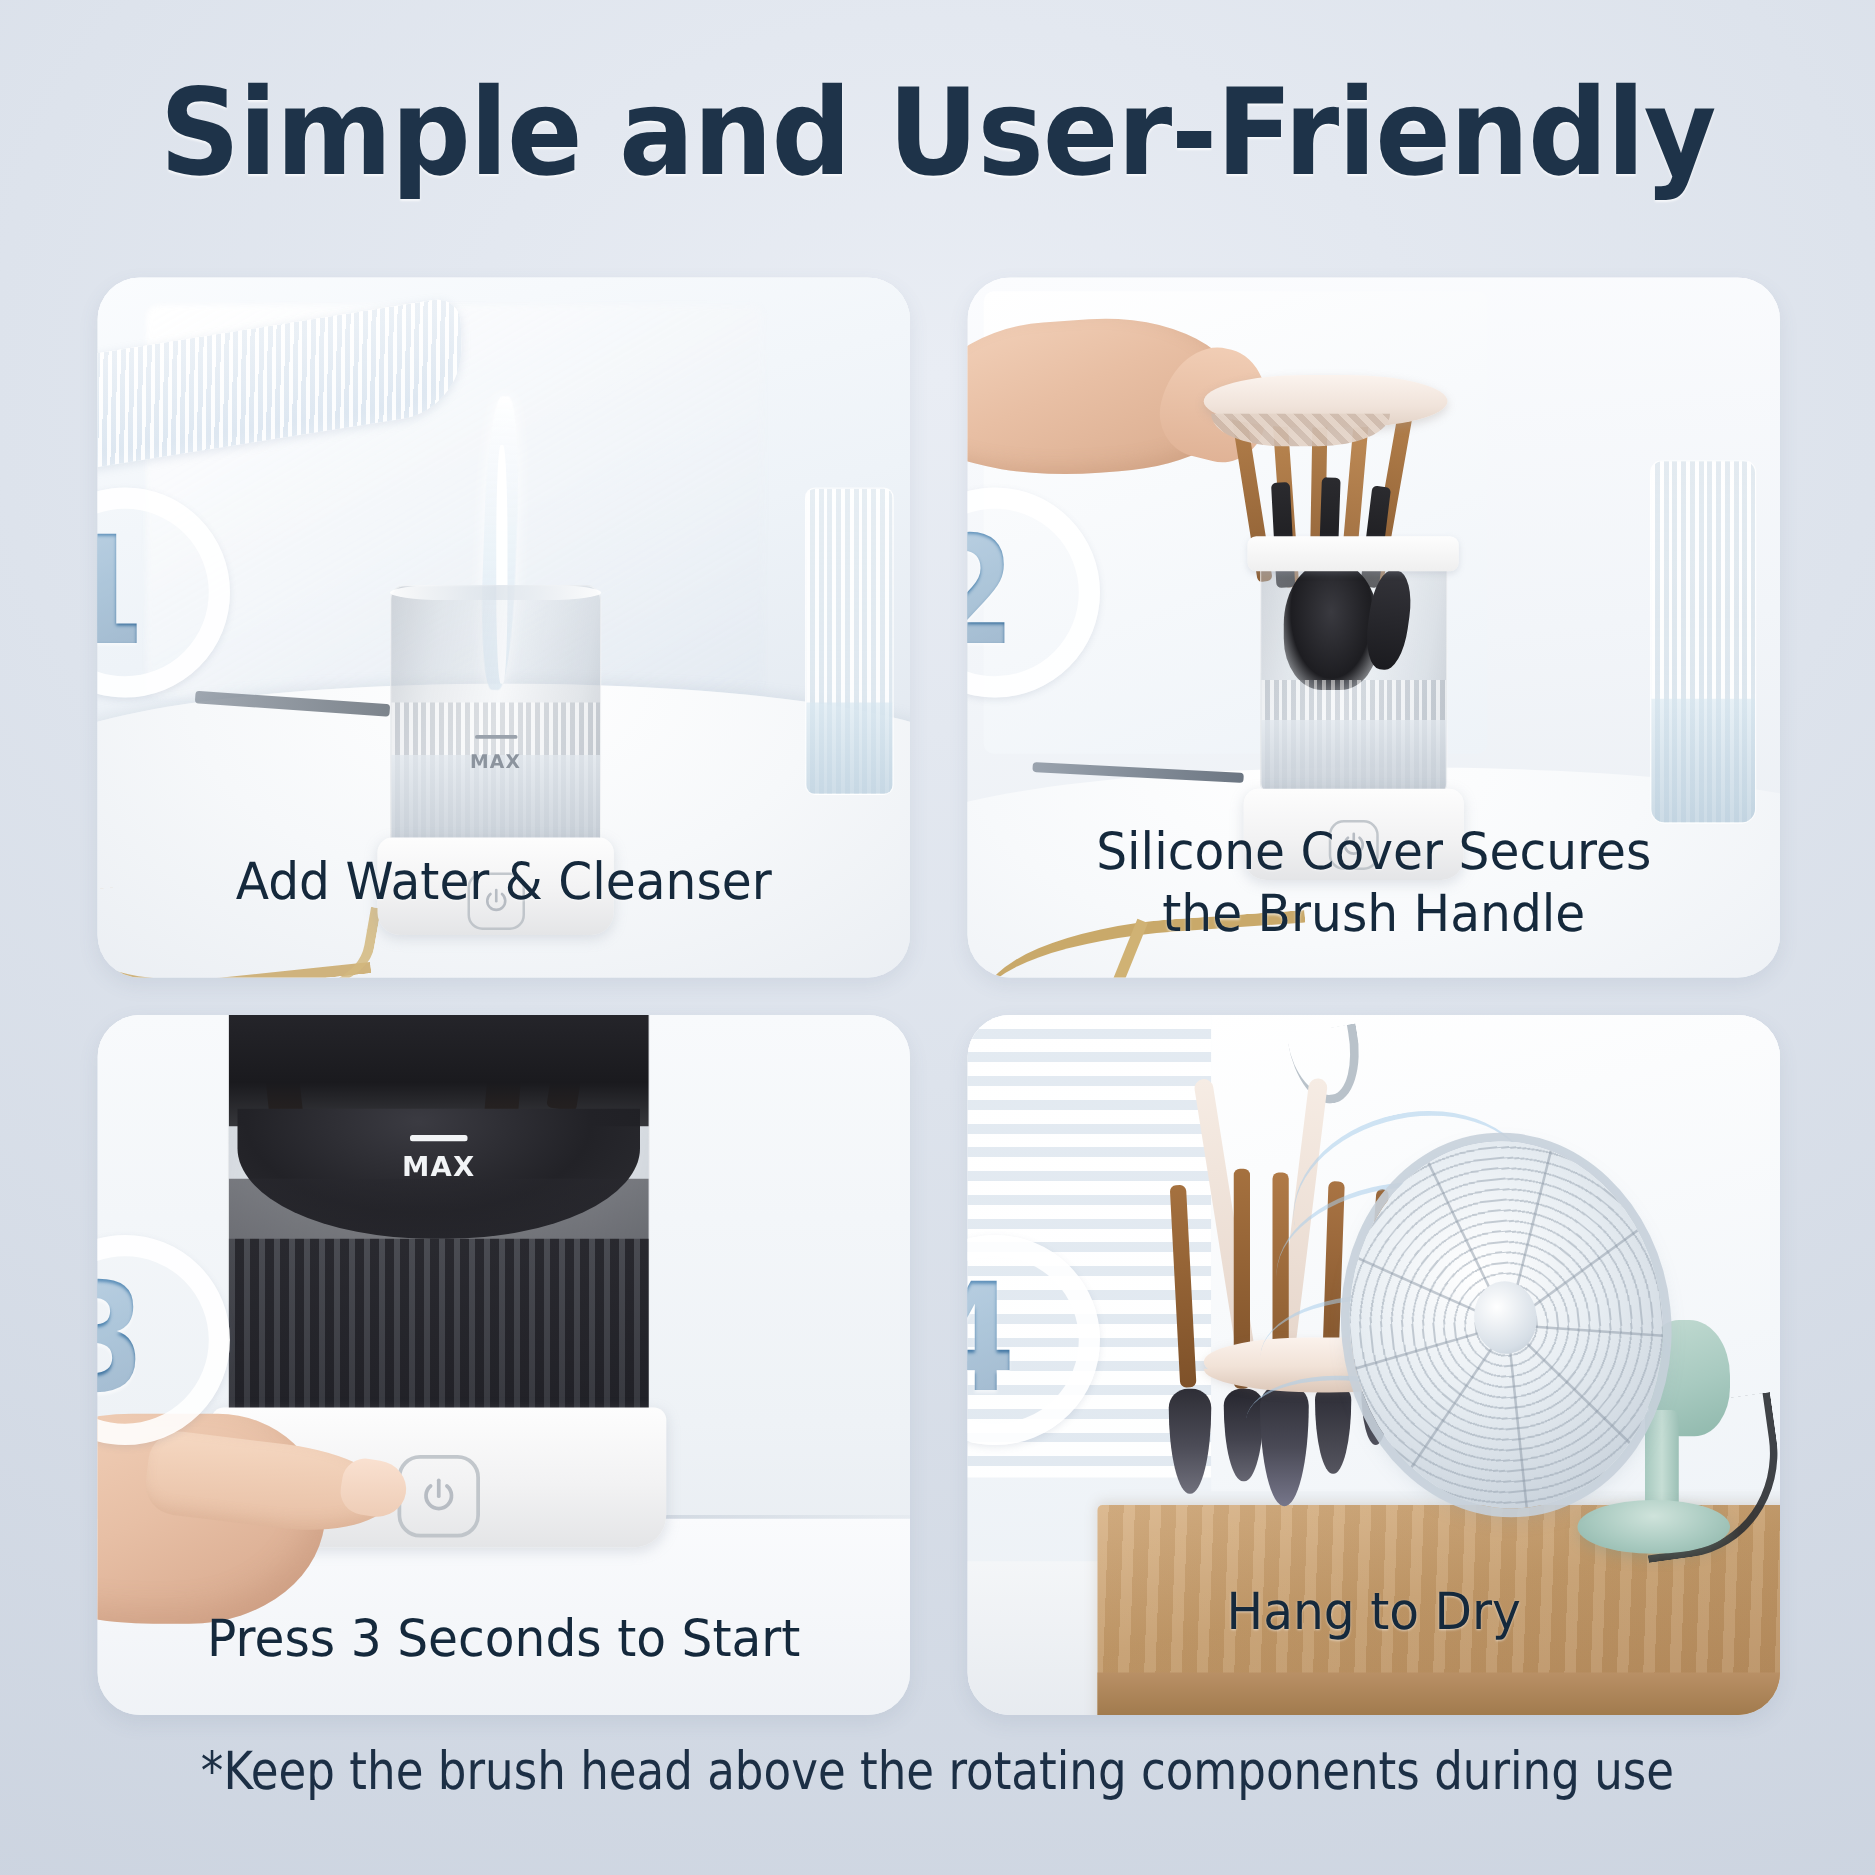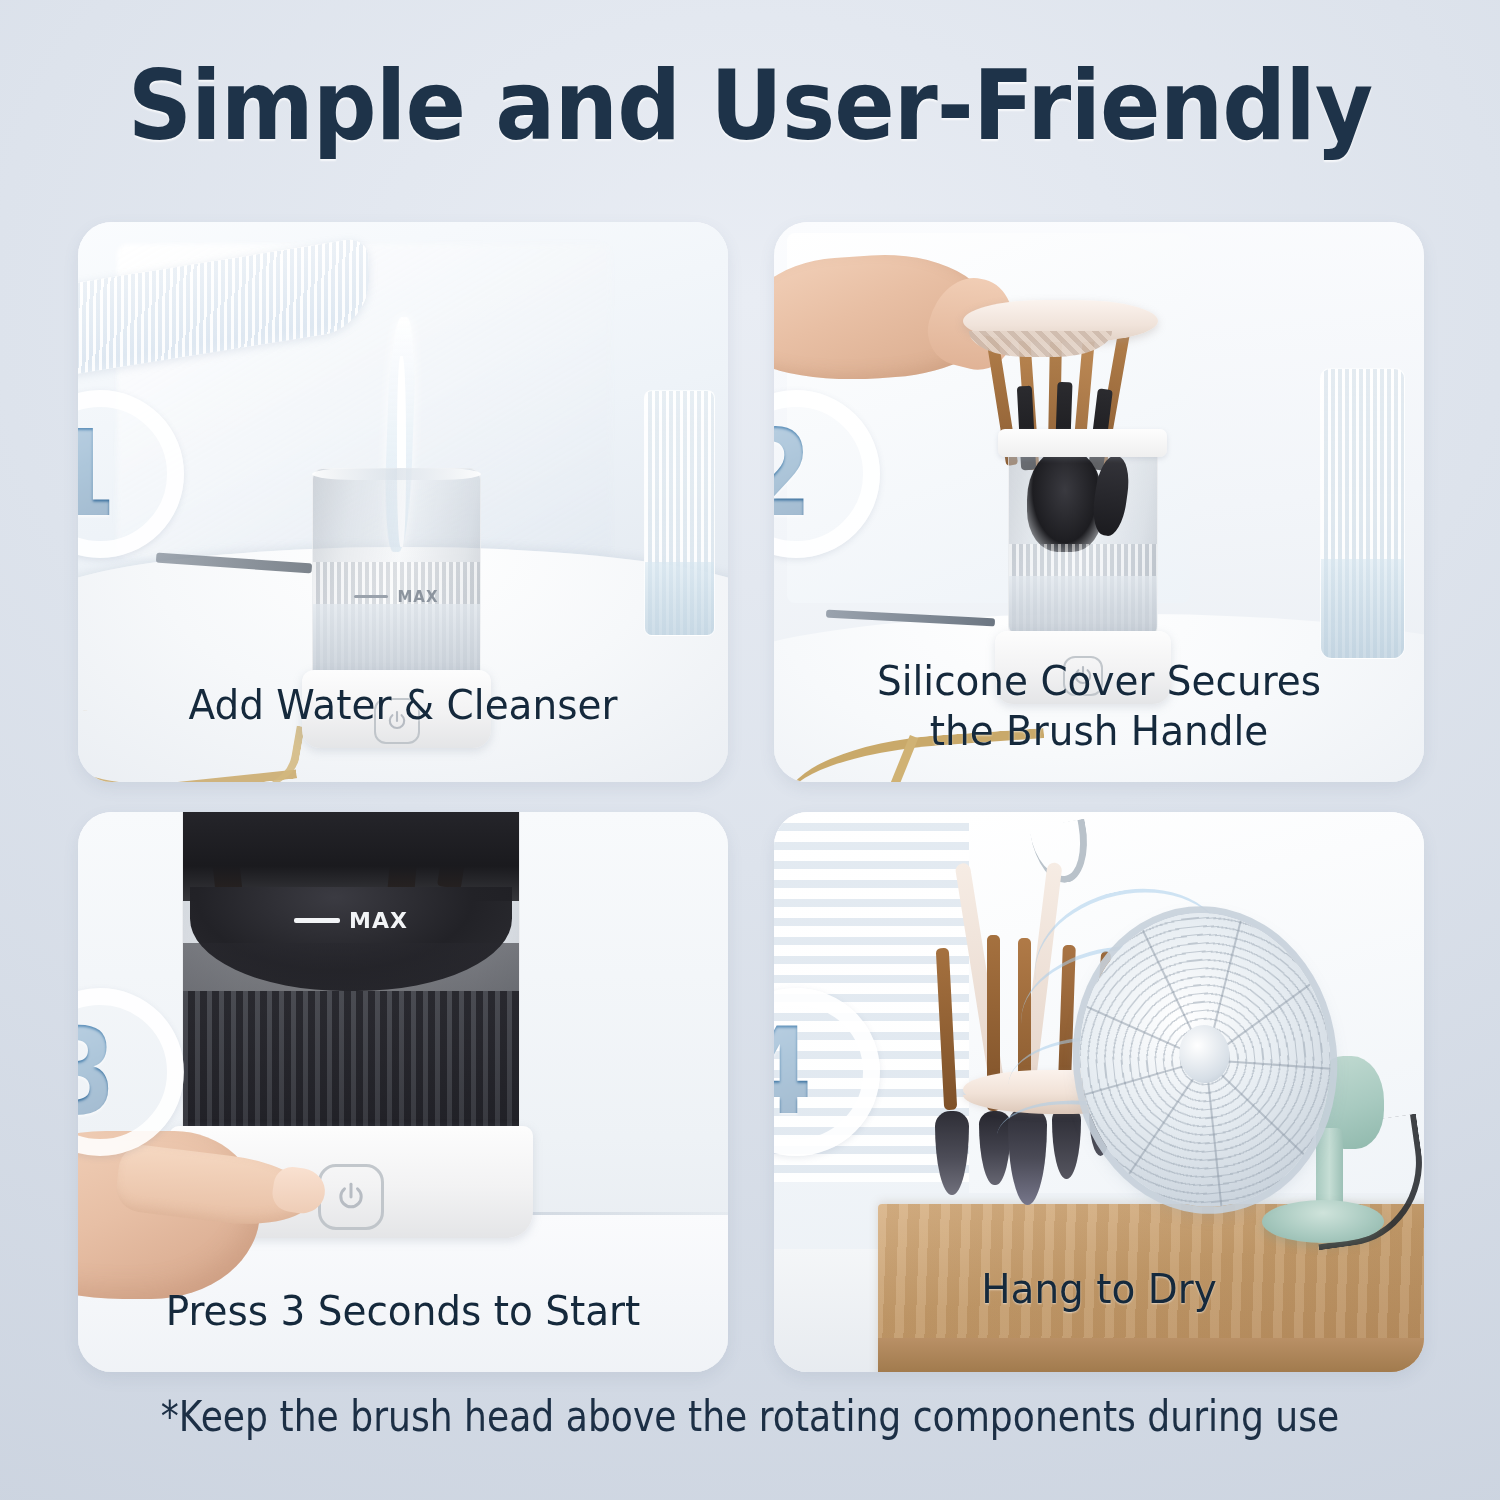--- a/index.html
+++ b/index.html
@@ -189,21 +189,21 @@
     background: repeating-linear-gradient(90deg, rgba(255,255,255,.55) 0 3px, rgba(150,158,168,.28) 3px 7px);
   }
   .cup-water { position:absolute; left:0; right:0; bottom:0; height:36%;
     background: linear-gradient(180deg, rgba(226,232,238,.75), rgba(196,204,213,.85));
   }
   .cup-rim { position:absolute; left:0; right:0; top:0; height:12px;
     border-radius:50%/100%;
     background: linear-gradient(90deg, rgba(255,255,255,.9), rgba(214,222,230,.6), rgba(255,255,255,.9));
   }
   .cup-max { position:absolute; left:0; right:0; display:flex; align-items:center; justify-content:center;
-    gap:9px; font-size:15px; color:#8c949e; letter-spacing:1px; font-weight:600; }
+    gap:9px; font-size:15px; color:#8c949e; letter-spacing:1px; font-weight:600;flex-direction:column; }
   .cup-max i { display:block; width:34px; height:3px; background:#9aa2ac; border-radius:2px; }
   .cup-base { position:absolute; left:-6%; width:112%;
     background: linear-gradient(180deg,#fdfdfd 0%, #f2f2f3 55%, #e4e5e7 100%);
     border-radius: 12px 12px 18px 18px;
     box-shadow: 0 3px 10px rgba(150,160,175,.28);
   }
   .pwr {
     position:absolute; left:50%; transform:translateX(-50%);
     width:46px; height:46px; border-radius:12px;
     border:2px solid rgba(185,190,196,.85);

